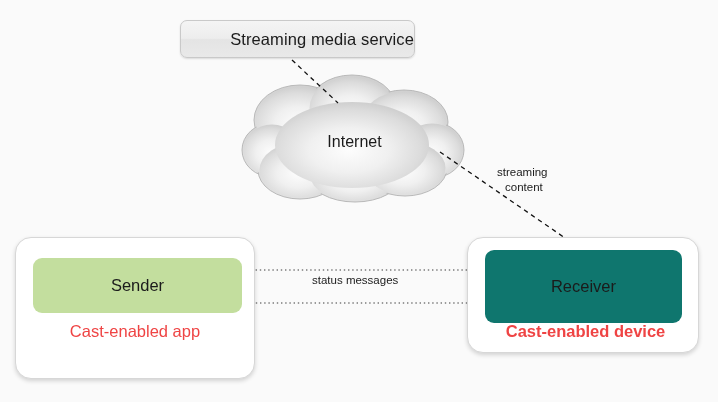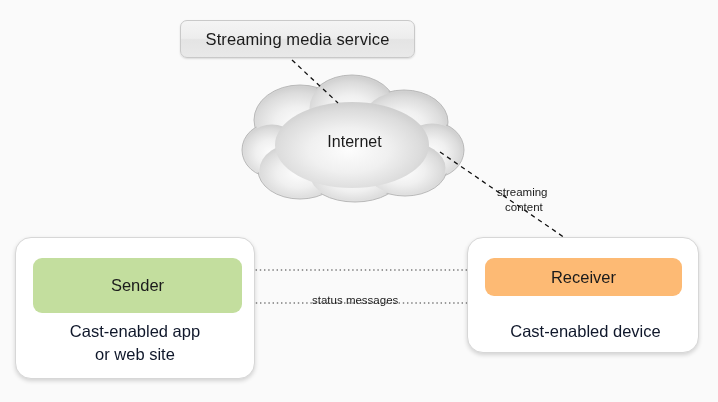--- a/index.html
+++ b/index.html
@@ -32,21 +32,21 @@
     left: 180px;
     top: 20px;
     width: 235px;
     height: 38px;
     border: 1px solid #c9c9c9;
     border-radius: 7px;
     background: linear-gradient(to bottom, #f4f4f4 0%, #ededed 48%, #e4e4e4 52%, #e9e9e9 100%);
     box-shadow: 0 1px 2px rgba(0,0,0,0.13);
     display: flex;
     align-items: center;
-    justify-content: center;
+    justify-content: flex-end;
     box-sizing: border-box;
   }
   #streaming-service-box .lbl {
     font-size: 16.5px;
     color: #1b1b1b;
     letter-spacing: .1px;
     white-space: nowrap;
   }
   #cloud-label {
     position: absolute;
@@ -82,42 +82,41 @@
   .role-box .lbl {
     font-size: 16.5px;
     color: #1b1b1b;
     white-space: nowrap;
   }
   #sender-box {
     left: 33px; top: 258px; width: 209px; height: 55px;
     background: #c3de9e;
   }
   #receiver-box {
-    left: 485px; top: 258px; width: 197px; height: 38px;
-    background: #fdba74;
+    left: 485px; top: 250px; width: 197px; height: 73px;
+    background: #0f766e;
   }
 
   
   .card-caption {
     position: absolute;
     text-align: center;
     font-size: 16.5px;
     line-height: 1.42;
-    color: #0f172a;
+    color: #ef4444;
   }
   #sender-caption   { left: 15px;  top: 320px; width: 240px; }
-  #receiver-caption { left: 467px; top: 320px; width: 237px; }
+  #receiver-caption { left: 467px; top: 320px; width: 237px; font-weight: bold; }
 
   
   .edge-label {
     position: absolute;
     font-size: 11.5px;
     color: #1b1b1b;
     white-space: nowrap;
-    margin-top: 20px;
   }
   #label-session { left: 286px; top: 252px; }
   #label-status  { left: 312px; top: 274px; }
   #label-streaming {
     left: 497px; top: 165px;
     font-size: 11.5px;
     line-height: 1.3;
     text-align: left;
   }
   #label-streaming .line2 { padding-left: 8px; display: block; }
@@ -189,21 +188,20 @@
     <span class="line1">streaming</span>
     <span class="line2">content</span>
   </div>
 
   <div class="device-card" id="sender-card"></div>
   <div class="role-box" id="sender-box">
     <span class="lbl">Sender</span>
   </div>
   <div class="card-caption" id="sender-caption">
     <div>Cast-enabled app</div>
-    <div>or web site</div>
   </div>
 
   <div class="device-card" id="receiver-card"></div>
   <div class="role-box" id="receiver-box">
     <span class="lbl">Receiver</span>
   </div>
   <div class="card-caption" id="receiver-caption">
     <div>Cast-enabled device</div>
   </div>
 

